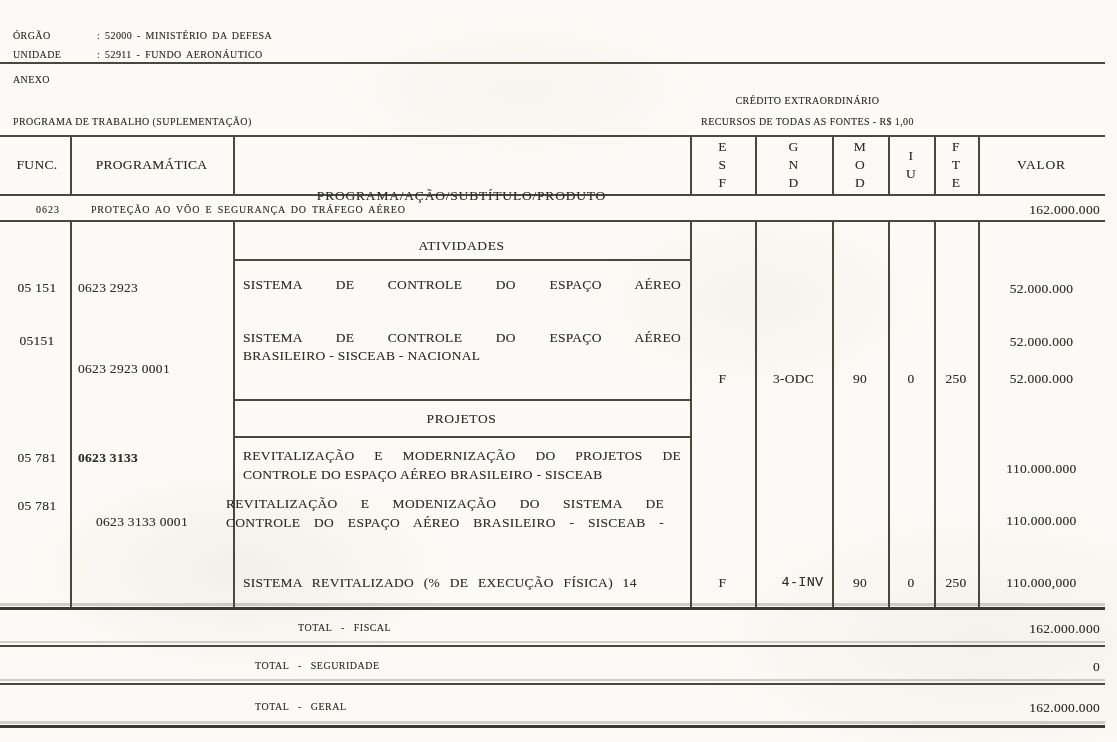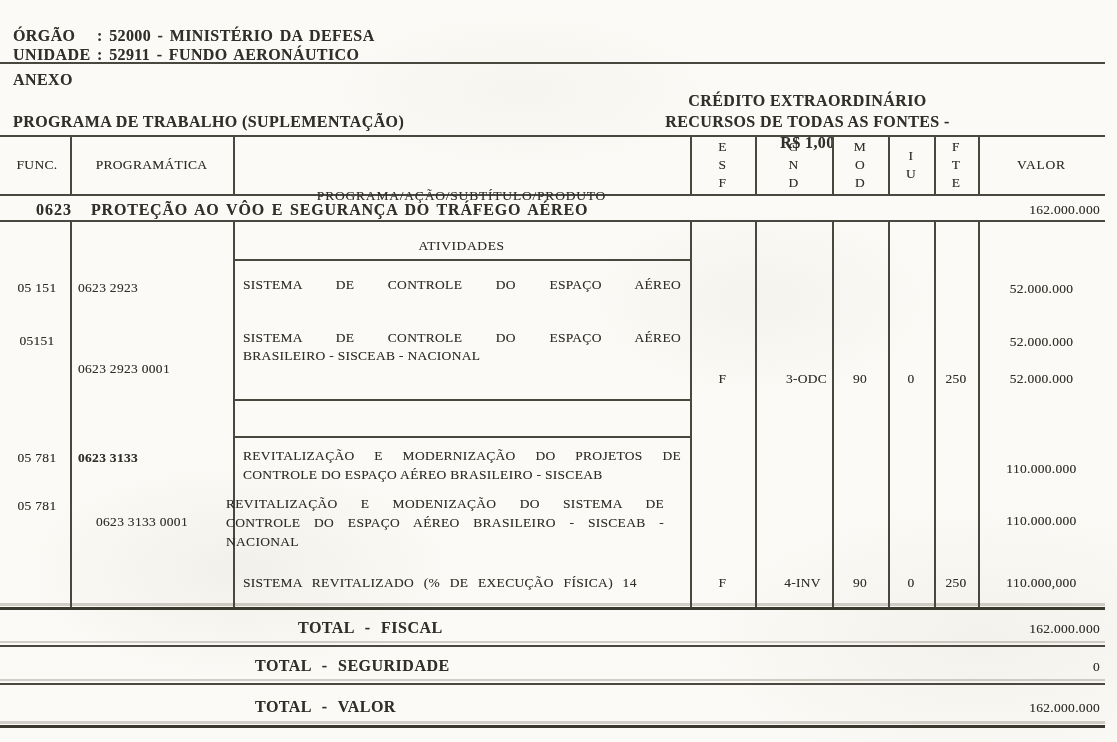--- a/index.html
+++ b/index.html
@@ -13,22 +13,22 @@
       radial-gradient(ellipse 420px 200px at 980px 640px, rgba(185,180,165,.12), transparent 70%),
       radial-gradient(ellipse 300px 120px at 520px 90px,  rgba(185,180,165,.08), transparent 70%),
       #fbfaf6;
     font-family:"Liberation Serif","DejaVu Serif",serif;
     color:#312f2a;
     overflow:hidden;
   }
   .abs{position:absolute;}
   .t{font-size:13.5px;line-height:18px;letter-spacing:.3px;
      text-shadow:0 0 .6px rgba(50,47,42,.4);}
-  .t14{font-size:16px;line-height:19px;letter-spacing:.4px;
-     text-shadow:0 0 .6px rgba(50,47,42,.4);font-weight:bold;}
+  .t14{font-size:10px;line-height:19px;letter-spacing:.4px;
+     text-shadow:0 0 .6px rgba(50,47,42,.4);}
   .c{text-align:center;}
   .r{text-align:right;}
   .hl{position:absolute;background:#4a473f;height:2px;}
   .hl.thick{height:3px;background:#3a382f;}
   .hl.ghost{box-shadow:0 -4px 0 rgba(140,134,122,.38);}
   .vl{position:absolute;background:#4a473f;width:2px;}
   .stack{white-space:pre-line;text-align:center;line-height:18px;}
   .fill{text-align:justify;text-align-last:justify;}
   .lbl{display:inline-block;width:84px;}
   .wsp{word-spacing:2px;}
@@ -122,54 +122,54 @@
 
   <div class="abs t c" style="left:4px;top:332px;width:66px;">05151</div>
   <div class="abs t" style="left:78px;top:332px;margin-top:28px;">0623 2923 0001</div>
   <div class="abs t" style="left:243px;top:329px;width:438px;">
     <div class="fill">SISTEMA DE CONTROLE DO ESPAÇO AÉREO</div>
     <div>BRASILEIRO - SISCEAB - NACIONAL</div>
   </div>
   <div class="abs t c" style="left:978px;top:333px;width:127px;">52.000.000</div>
 
   <div class="abs t c" style="left:690px;top:370px;width:65px;">F</div>
-  <div class="abs t c" style="left:755px;top:370px;width:77px;margin-left:13px;">3-ODC</div>
+  <div class="abs t c" style="left:755px;top:370px;width:77px;">3-ODC</div>
   <div class="abs t c" style="left:832px;top:370px;width:56px;">90</div>
   <div class="abs t c" style="left:888px;top:370px;width:46px;">0</div>
   <div class="abs t c" style="left:934px;top:370px;width:44px;">250</div>
   <div class="abs t c" style="left:978px;top:370px;width:127px;">52.000.000</div>
 
+  <div class="abs t c" style="left:233px;top:410px;width:457px;letter-spacing:.6px;">PROJETOS</div>
 
   <div class="abs t c" style="left:4px;top:449px;width:66px;">05 781</div>
   <div class="abs t" style="left:78px;top:449px;font-weight:bold;">0623 3133</div>
   <div class="abs t" style="left:243px;top:446px;width:438px;line-height:19px;">
     <div class="fill">REVITALIZAÇÃO E MODERNIZAÇÃO DO PROJETOS DE</div>
     <div>CONTROLE DO ESPAÇO AÉREO BRASILEIRO - SISCEAB</div>
   </div>
   <div class="abs t c" style="left:978px;top:460px;width:127px;">110.000.000</div>
 
   <div class="abs t c" style="left:4px;top:497px;width:66px;">05 781</div>
   <div class="abs t" style="left:96px;top:497px;margin-top:16px;">0623 3133 0001</div>
   <div class="abs t" style="left:226px;top:494px;width:438px;line-height:19px;">
     <div class="fill">REVITALIZAÇÃO E MODENIZAÇÃO DO SISTEMA DE</div>
     <div class="fill">CONTROLE DO ESPAÇO AÉREO BRASILEIRO - SISCEAB -</div>
-    <div>NACIONAL</div>
   </div>
   <div class="abs t c" style="left:978px;top:512px;width:127px;">110.000.000</div>
 
   <div class="abs t prod" style="left:243px;top:574px;width:442px;">SISTEMA REVITALIZADO (% DE EXECUÇÃO FÍSICA) 14</div>
   <div class="abs t c" style="left:690px;top:574px;width:65px;">F</div>
-  <div class="abs t c" style="left:755px;top:574px;width:95px;">4-INV</div>
+  <div class="abs t c" style="left:755px;top:574px;width:95px;font-family:Liberation Mono, monospace;">4-INV</div>
   <div class="abs t c" style="left:832px;top:574px;width:56px;">90</div>
   <div class="abs t c" style="left:888px;top:574px;width:46px;">0</div>
   <div class="abs t c" style="left:934px;top:574px;width:44px;">250</div>
   <div class="abs t c" style="left:978px;top:574px;width:127px;">110.000,000</div>
 
   <div class="abs t14 total-lbl" style="left:255px;top:618px;margin-left:43px;">TOTAL - FISCAL</div>
   <div class="abs t r" style="left:955px;top:620px;width:145px;">162.000.000</div>
 
   <div class="abs t14 total-lbl" style="left:255px;top:656px;">TOTAL - SEGURIDADE</div>
   <div class="abs t r" style="left:955px;top:658px;width:145px;">0</div>
 
-  <div class="abs t14 total-lbl" style="left:255px;top:697px;">TOTAL - VALOR</div>
+  <div class="abs t14 total-lbl" style="left:255px;top:697px;">TOTAL - GERAL</div>
   <div class="abs t r" style="left:955px;top:699px;width:145px;">162.000.000</div>
 
 </div>
 
 </body></html>

